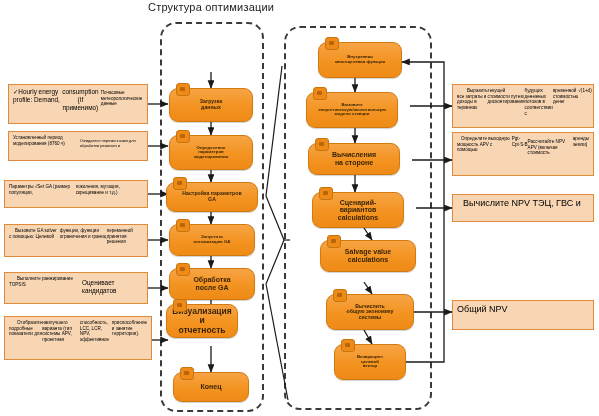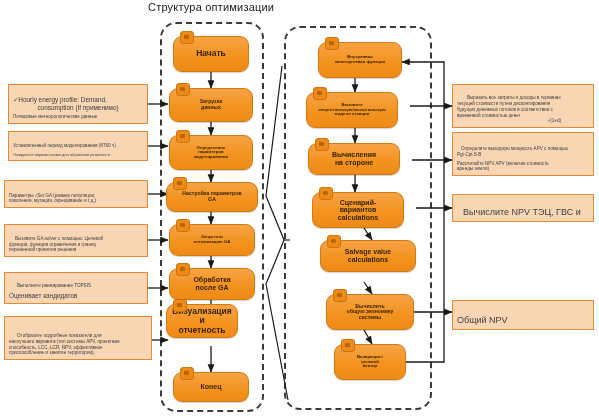--- a/index.html
+++ b/index.html
@@ -33,22 +33,22 @@
   .node .tab:after{content:"";position:absolute;left:3px;top:3px;
              width:5px;height:4px;background:#b8660c;border-radius:1px;}
 
   .n-lg{font-size:8.5px;font-weight:700;}
   .n-md{font-size:7px;font-weight:700;}
   .n-sm{font-size:5.2px;font-weight:700;}
   .n-xs{font-size:4.3px;font-weight:700;}
 
   
   .note{position:absolute;box-sizing:border-box;background:#f8d6b4;
-        border:1px solid #e08a3c;color:#404040;padding:3px 4px;
-        display:flex;flex-direction:column;justify-content:flex-end;
+        border:1px solid #e08a3c;color:#000000;padding:3px 4px;
+        display:flex;flex-direction:row;justify-content:space-between;
         line-height:1.25;}
   .note .l1{display:block;}
   .note .l2{display:block;}
   .a-lg{font-size:9px;}
   .a-md{font-size:6.4px;}
   .a-sm{font-size:4.6px;}
   .a-xs{font-size:4px;}
 
   svg.wires{position:absolute;left:0;top:0;width:599px;height:416px;
             overflow:visible;pointer-events:none;}
@@ -103,24 +103,20 @@
 
     <g stroke="#1a1a1a" stroke-width="1.2" fill="none">
       <path d="M266,196 L284,240"></path>
       <path d="M266,284 L284,240"></path>
       <path d="M284,240 L290,240"></path>
       <path d="M266,196 L282,66"></path>
       <path d="M266,284 L288,400"></path>
     </g>
   </svg>
 
-  <div class="node n-lg" style="left:173px;top:36px;width:76px;height:36px;">
-    <span class="tab"></span>
-    <span style="white-space:pre-line;">Начать</span>
-  </div>
 
   <div class="node n-sm" style="left:169px;top:88px;width:84px;height:34px;">
     <span class="tab"></span>
     <span style="white-space:pre-line;">Загрузка
 данных</span>
   </div>
 
   <div class="node n-xs" style="left:169px;top:135px;width:84px;height:35px;">
     <span class="tab"></span>
     <span style="white-space:pre-line;">Определение

